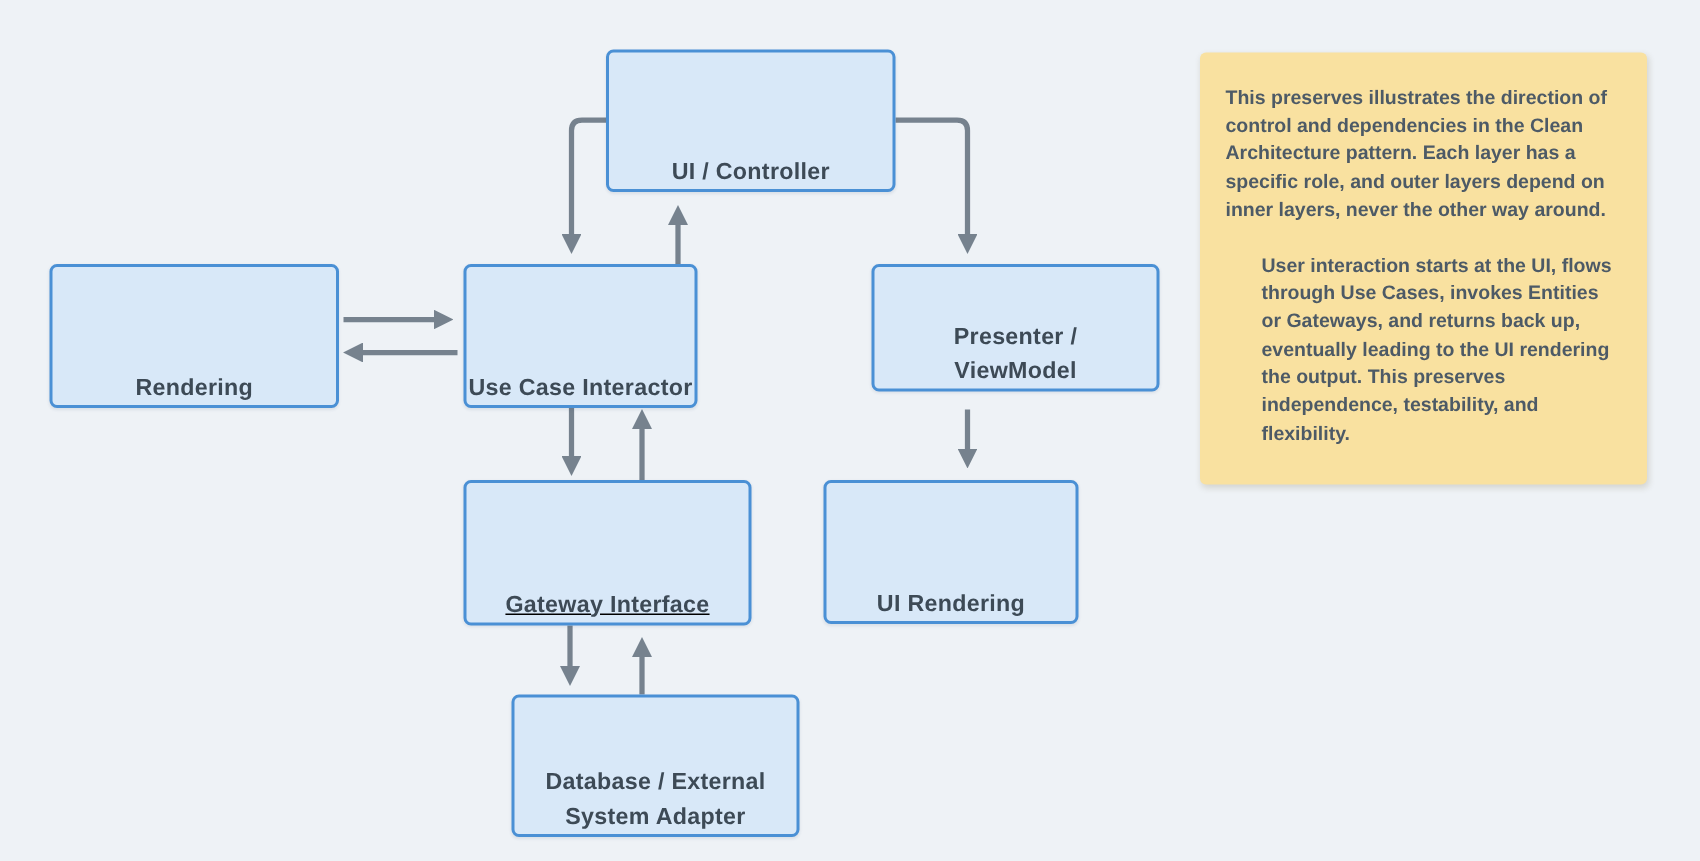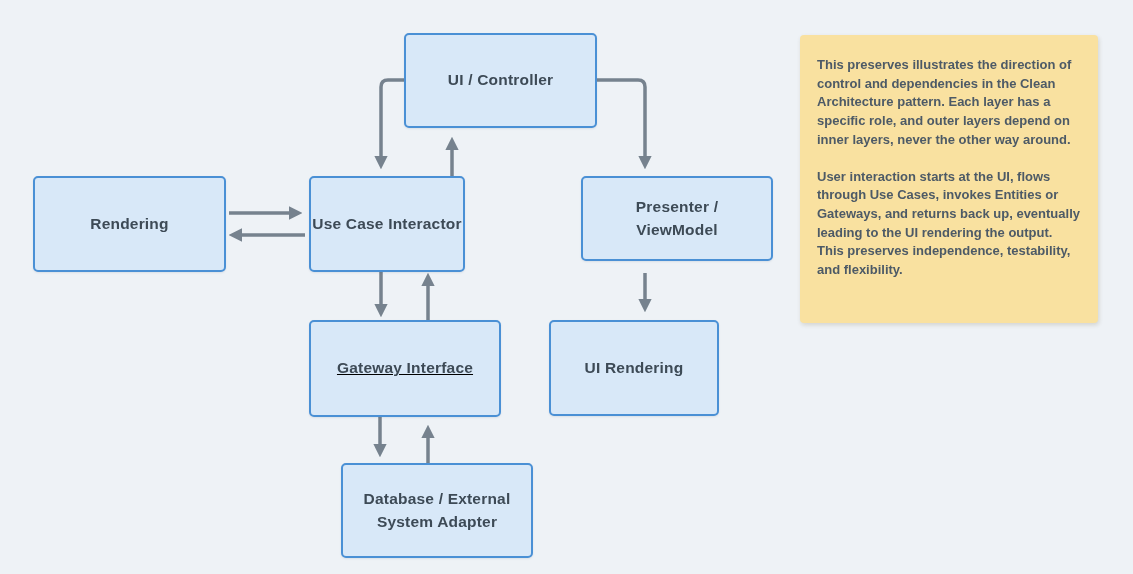--- a/index.html
+++ b/index.html
@@ -18,21 +18,21 @@
     width: 1133px; height: 574px;
     z-index: 1;
   }
   .node {
     position: absolute;
     z-index: 2;
     background: #d8e8f8;
     border: 2px solid #4a90d5;
     border-radius: 5px;
     box-sizing: border-box;
-    display: flex; align-items: center; justify-content: center;
+    display: flex; align-items: flex-end; justify-content: center;
     box-shadow: 0 1px 2px rgba(40,70,110,0.10);
   }
   .node .label {
     font-size: 15.5px;
     font-weight: 600;
     letter-spacing: 0.2px;
     color: #3d4a56;
     text-align: center;
     white-space: pre-line;
     line-height: 1.45;
@@ -48,21 +48,21 @@
     padding: 21px 17px 0 17px;
     box-shadow: 1px 2px 4px rgba(90,80,40,0.18);
   }
   .note p {
     margin: 0;
     font-size: 13px;
     font-weight: 600;
     line-height: 1.44;
     color: #4d5a66;
   }
-  .note p + p { margin-top: 18px; }
+  .note p + p { margin-top: 18px; margin-left: 24px; }
 
   
   #node-ui-controller      { left: 404px; top: 33px;  width: 193px; height: 95px; }
   #node-entities           { left: 33px;  top: 176px; width: 193px; height: 96px; }
   #node-use-case           { left: 309px; top: 176px; width: 156px; height: 96px; }
   #node-presenter          { left: 581px; top: 176px; width: 192px; height: 85px; }
   #node-gateway            { left: 309px; top: 320px; width: 192px; height: 97px; text-decoration: underline; }
   #node-ui-rendering       { left: 549px; top: 320px; width: 170px; height: 96px; }
   #node-database           { left: 309px; top: 463px; width: 192px; height: 95px; margin-left: 32px; }
 

